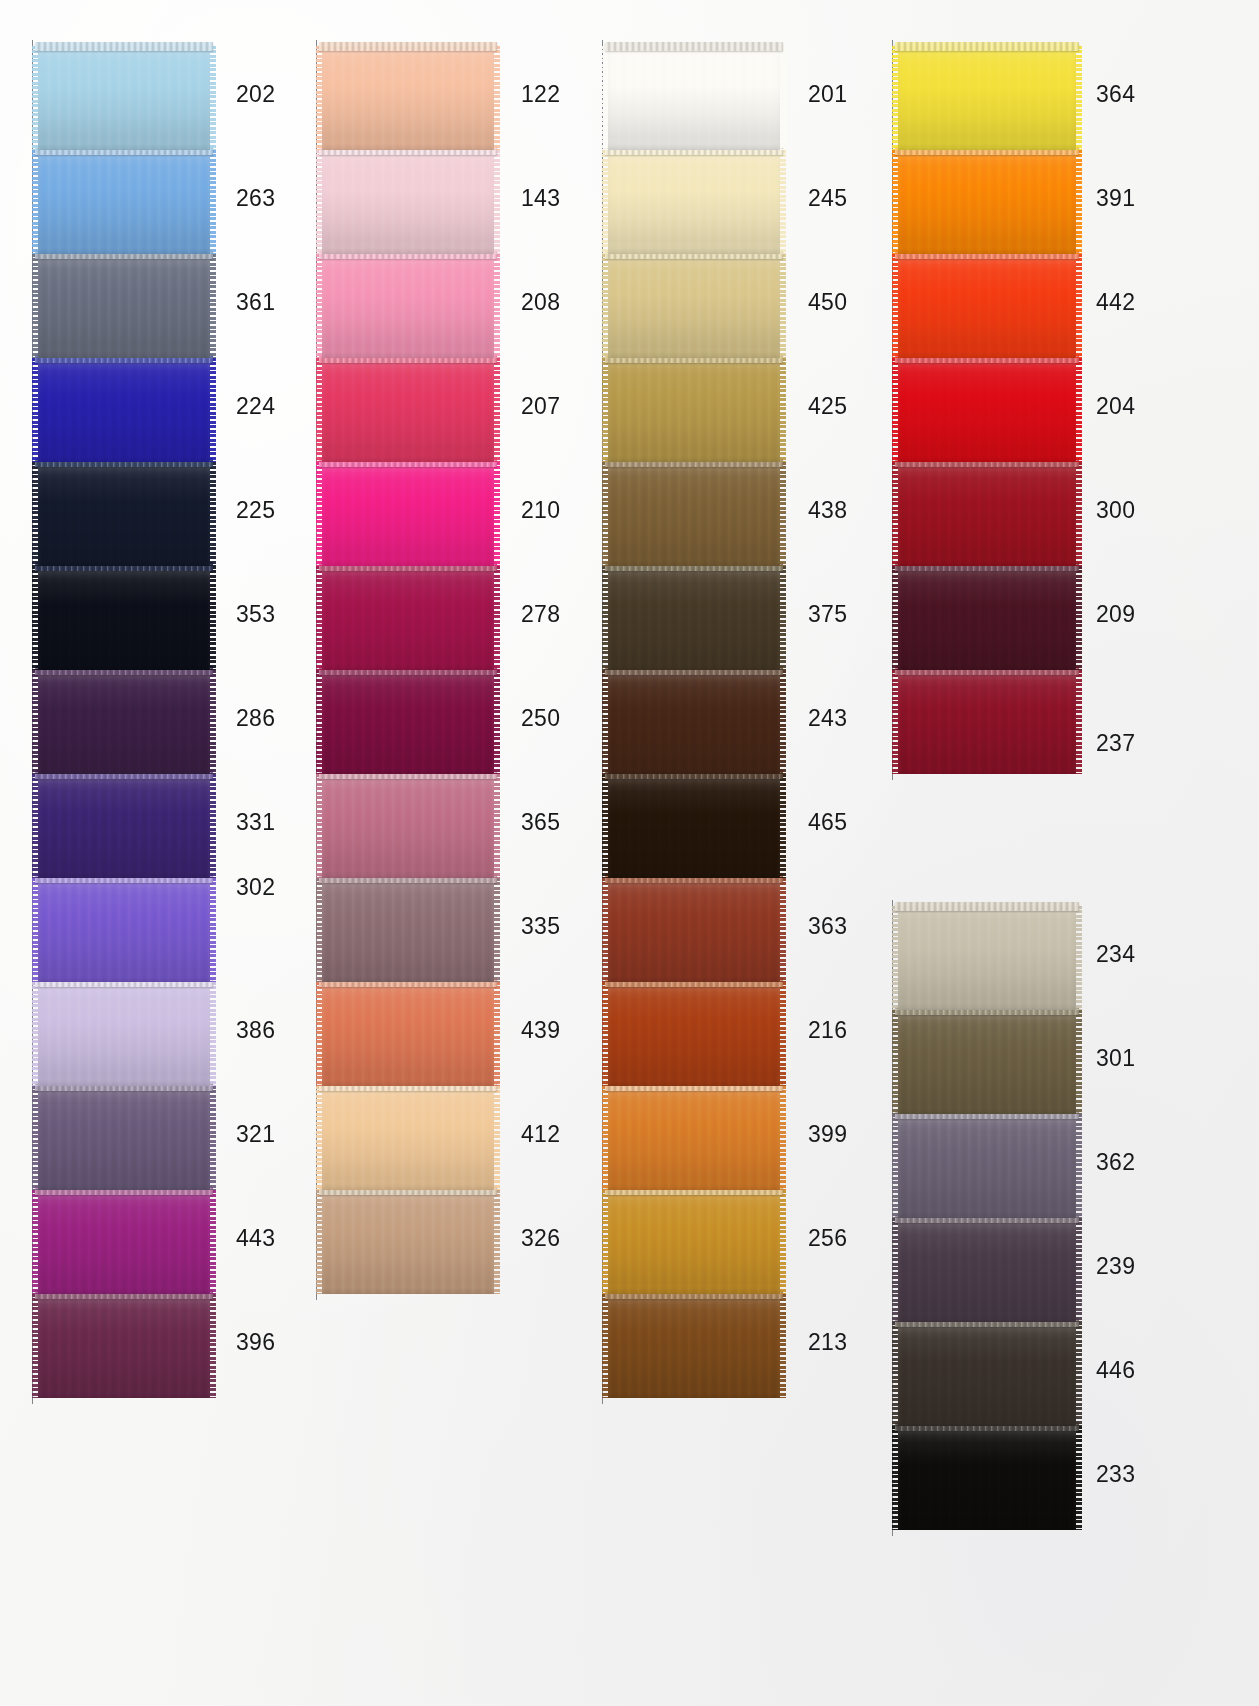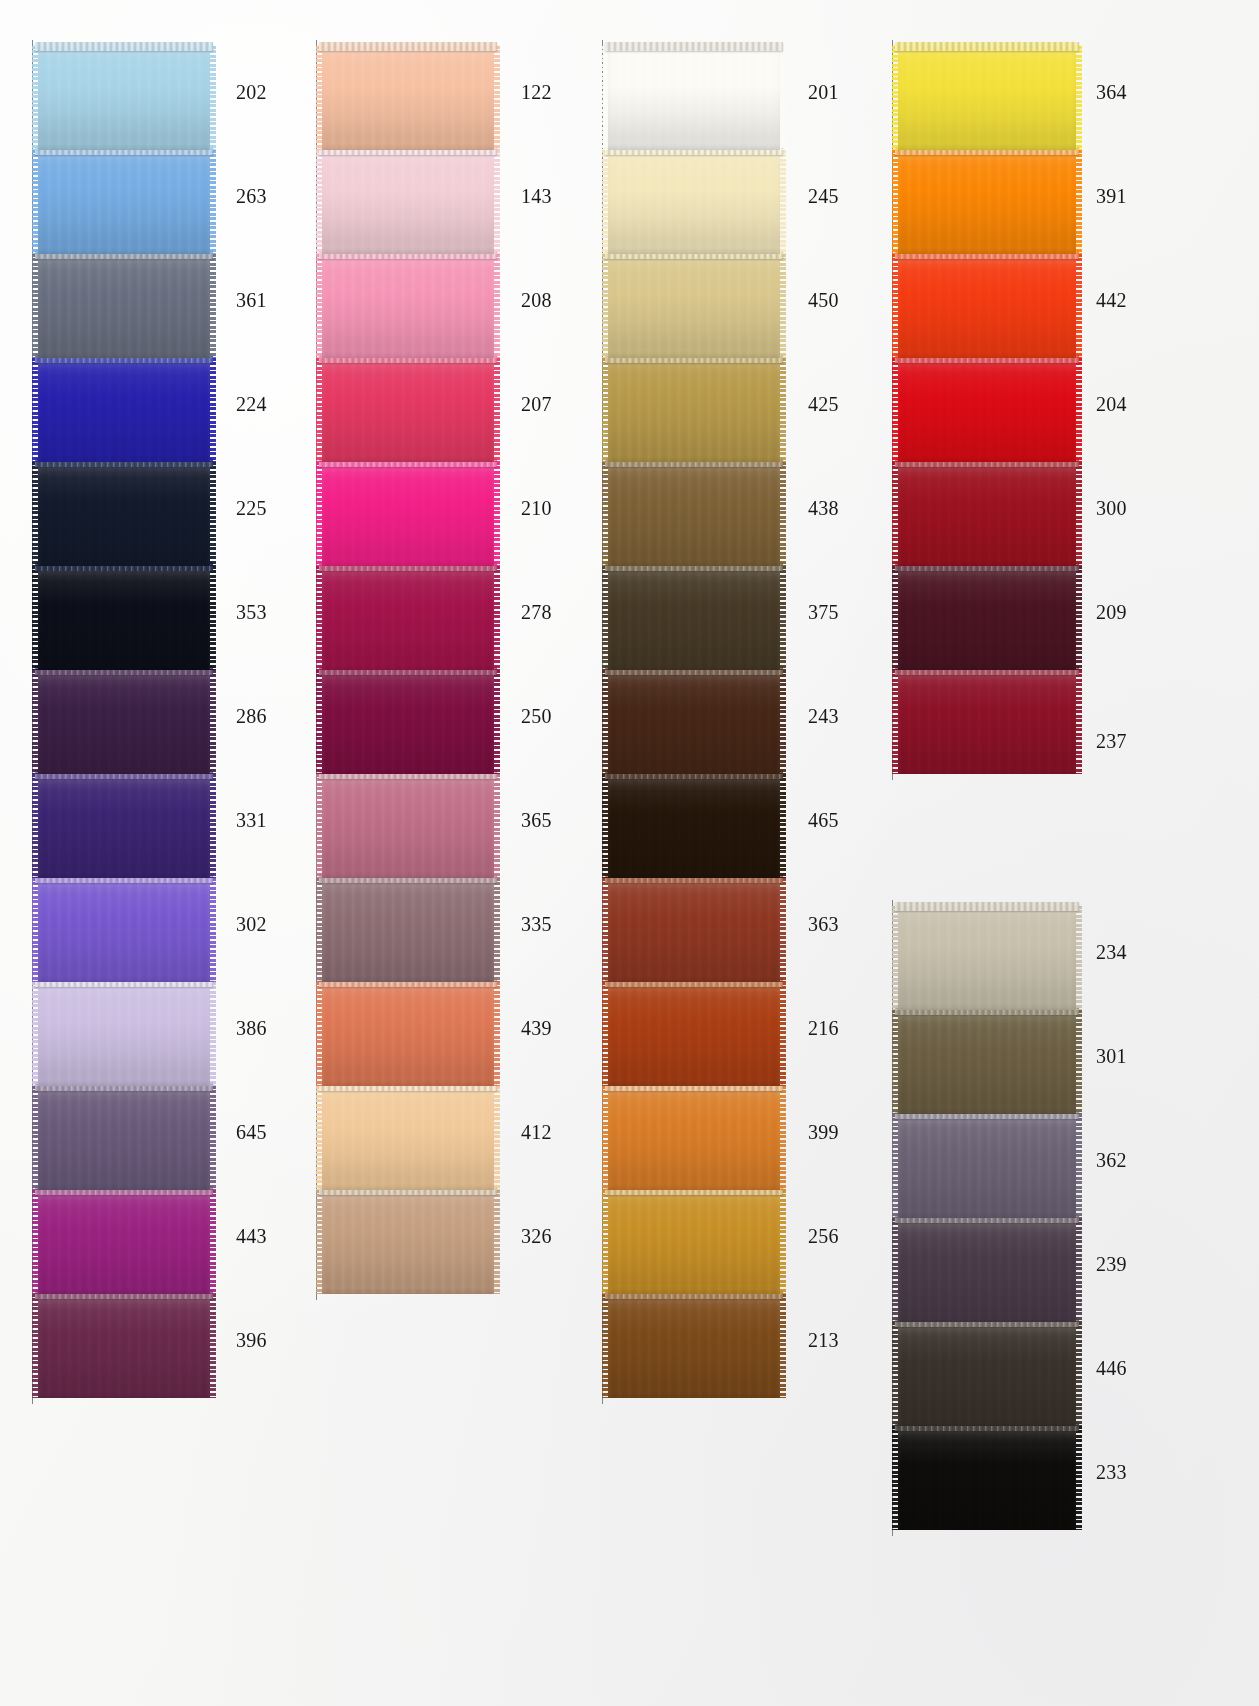--- a/index.html
+++ b/index.html
@@ -154,47 +154,47 @@
       90deg,
       rgba(255,255,255,0.30) 0px,
       rgba(255,255,255,0.00) 2px,
       rgba(0,0,0,0.16) 4px,
       rgba(0,0,0,0.00) 6px
     );
   }
 
   .code {
     position: absolute;
-    font-size: 20px;
+    font-size: 23px;
     color: #17181a;
     letter-spacing: 0.3px;
     white-space: nowrap;
-    font-family: Liberation Serif, serif;
+    font-family: Liberation Sans, sans-serif;
   }
 </style>
 </head>
 <body>
 
 <div class="paper-wash"></div>
 
 <div class="chart" id="chart">
     <div class="column" style="left: 38px;">
       <div class="group" style="top: 46px;">
         <div class="spine" style="left: -6px; top: -6px; height: 1364px;"></div>
         <div class="code" style="left: 198px; top: 35px;">202</div>
         <div class="code" style="left: 198px; top: 139px;">263</div>
         <div class="code" style="left: 198px; top: 243px;">361</div>
         <div class="code" style="left: 198px; top: 347px;">224</div>
         <div class="code" style="left: 198px; top: 451px;">225</div>
         <div class="code" style="left: 198px; top: 555px;">353</div>
         <div class="code" style="left: 198px; top: 659px;">286</div>
         <div class="code" style="left: 198px; top: 763px;">331</div>
-        <div class="code" style="left: 198px; top: 867px;">302</div>
+        <div class="code" style="left: 198px; top: 828px;">302</div>
         <div class="code" style="left: 198px; top: 971px;">386</div>
-        <div class="code" style="left: 198px; top: 1075px;">645</div>
+        <div class="code" style="left: 198px; top: 1075px;">321</div>
         <div class="code" style="left: 198px; top: 1179px;">443</div>
         <div class="code" style="left: 198px; top: 1283px;">396</div>
         <div class="strip" style="width: 172px; height: 1352px;">
           <div class="swatch-row" style="position: absolute; left: 0px; top: 0px; width: 172px; height: 104px; --c: #a9d4e8; --sv: #cfe4ef; z-index: 100;">
             <div class="pinked left"></div>
             <div class="pinked"></div>
             <div class="swatch"></div>
             <div class="selvedge"></div>
           </div>
           <div class="swatch-row" style="position: absolute; left: 0px; top: 104px; width: 172px; height: 104px; --c: #78aee4; --sv: #b7d2ea; z-index: 99;">

